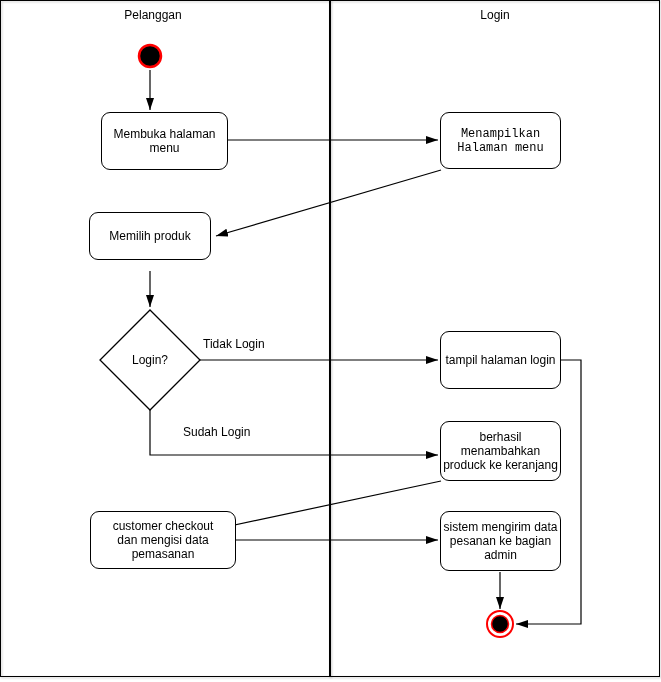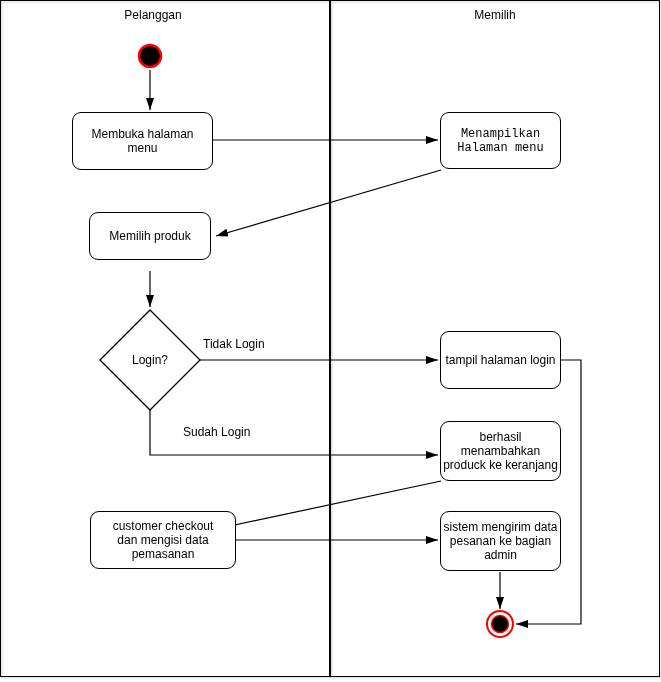--- a/index.html
+++ b/index.html
@@ -53,21 +53,21 @@
     border: 1.3px solid #000000;
     border-radius: 9px;
     display: flex;
     align-items: center;
     justify-content: center;
     text-align: center;
     white-space: pre-line;
     line-height: 14px;
     padding: 2px 1px;
   }
-  #n-membuka   { left: 72px;  top: 112px; width: 141px; height: 58px; }
+  #n-membuka   { left: 101px;  top: 112px; width: 127px; height: 58px; }
   #n-menampilkan { left: 440px; top: 112px; width: 121px; height: 57px; font-family: Liberation Mono, monospace; }
   #n-memilih   { left: 89px;  top: 212px; width: 122px; height: 48px; }
   #n-tampil    { left: 440px; top: 331px; width: 121px; height: 58px; }
   #n-berhasil  { left: 440px; top: 421px; width: 121px; height: 60px; }
   #n-checkout  { left: 90px;  top: 511px; width: 146px; height: 58px; }
   #n-mengirim  { left: 440px; top: 511px; width: 121px; height: 60px; }
 
   .decision-label {
     position: absolute;
     left: 105px; top: 346px;
@@ -82,21 +82,21 @@
   #lbl-tidak { left: 203px; top: 337px; width: 68px; }
   #lbl-sudah { left: 183px; top: 425px; width: 70px; }
 </style>
 </head>
 <body>
 
 <div class="pool-frame"></div>
 <div class="lane-divider"></div>
 
 <div class="lane-header" id="hdr-pelanggan">Pelanggan</div>
-<div class="lane-header" id="hdr-sistem">Memilih</div>
+<div class="lane-header" id="hdr-sistem">Login</div>
 
 <svg class="connector-layer" viewBox="0 0 661 682" xmlns="http://www.w3.org/2000/svg">
   <defs>
     <marker id="arr" markerUnits="userSpaceOnUse" markerWidth="13" markerHeight="9" refX="12" refY="4" orient="auto">
       <path d="M0,0 L12,4 L0,8 Z" fill="#000000"></path>
     </marker>
   </defs>
 
   <circle cx="150" cy="56" r="11" fill="#000000" stroke="#ff0000" stroke-width="2.5"></circle>
 

